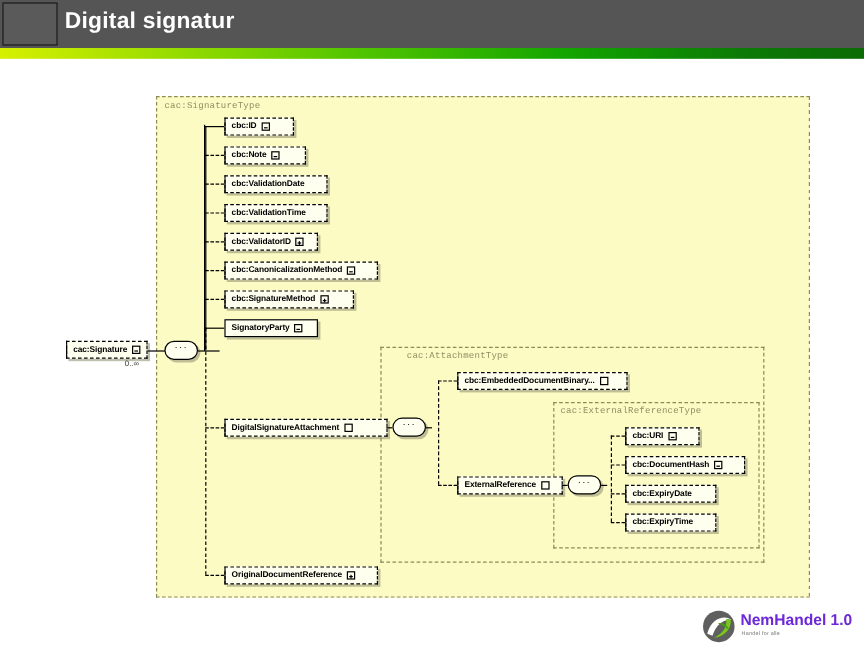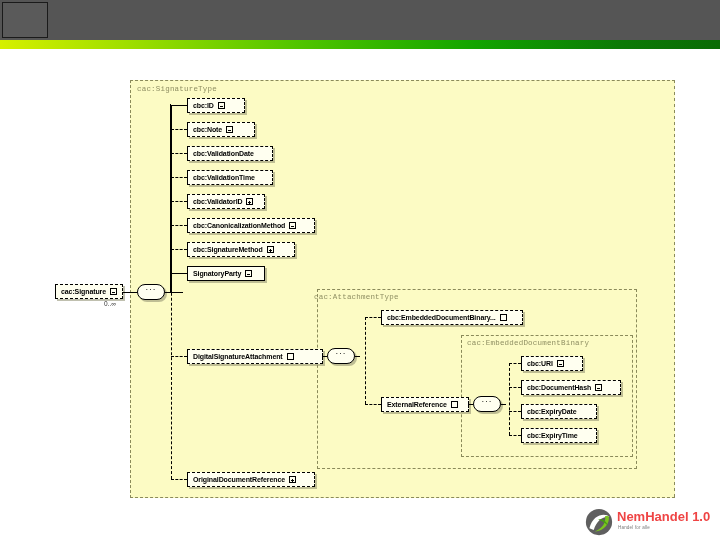--- a/index.html
+++ b/index.html
@@ -124,40 +124,41 @@
   
   .occ-text {
     position:absolute; font-size:6.5px; color:#333; white-space:nowrap;
   }
 
   
   #footer-logo { position:absolute; left:585px; top:506px; width:130px; height:32px; }
   #logo-mark { position:absolute; left:0; top:2px; width:28px; height:28px; }
   #logo-text {
     position:absolute; left:32px; top:3px;
-    font-size:13px; font-weight:bold; color:#ef4444; white-space:nowrap;text-align:right;
+    font-size:13px; font-weight:bold; color:#6d28d9; white-space:nowrap;text-align:right;
   }
   #logo-sub {
     position:absolute; left:33px; top:19px;
     font-size:4.5px; color:#7a7a7a; white-space:nowrap; letter-spacing:.2px;
   }
 </style>
 </head>
 <body>
 
 <div id="header">
   <div id="header-logo-box"></div>
+  <div id="header-title">Digital signatur</div>
 </div>
 <div id="header-rule"></div>
 
 <div id="diagram">
 
   <div class="grouplabel" style="left:6px; top:4px;">cac:SignatureType</div>
-  <div class="grouplabel" style="left:183px; top:212px;">cac:AttachmentType</div>
-  <div class="grouplabel" style="left:336px; top:258px;">cac:EmbeddedDocumentBinary</div>
+  <div class="grouplabel" style="left:208px; top:212px;">cac:AttachmentType</div>
+  <div class="grouplabel" style="left:336px; top:258px;">cac:ExternalReferenceType</div>
 
   <div class="group-box" style="left:186px; top:208px; width:320px; height:180px;"></div>
   <div class="group-box" style="left:330px; top:254px; width:172px; height:122px;"></div>
 
   <div class="vline" style="left:40px; top:24px; height:187px;"></div>
 
   <div class="hline" style="left:40px; top:24px;  width:16px;"></div>
   <div class="hline dashed" style="left:40px; top:48px;  width:16px;"></div>
   <div class="hline dashed" style="left:40px; top:72px;  width:16px;"></div>
   <div class="hline dashed" style="left:40px; top:96px;  width:16px;"></div>

